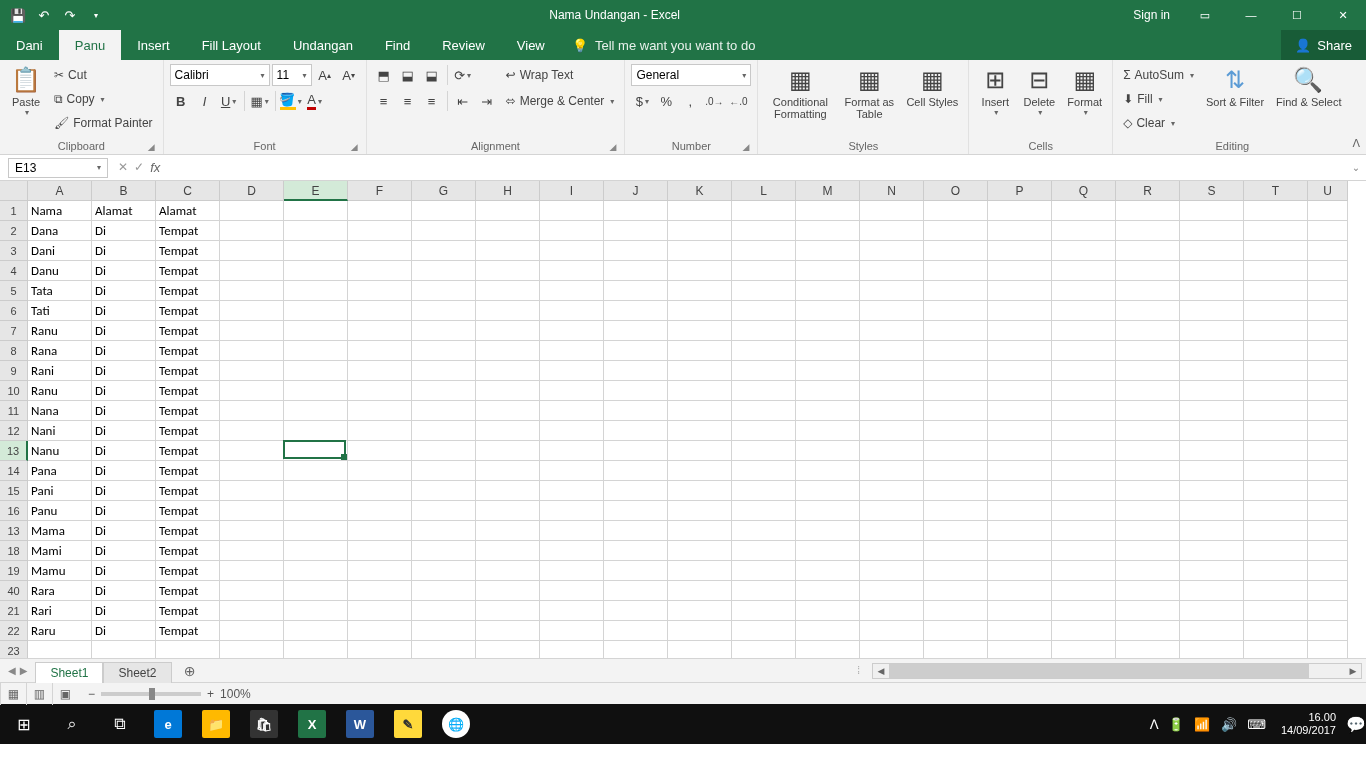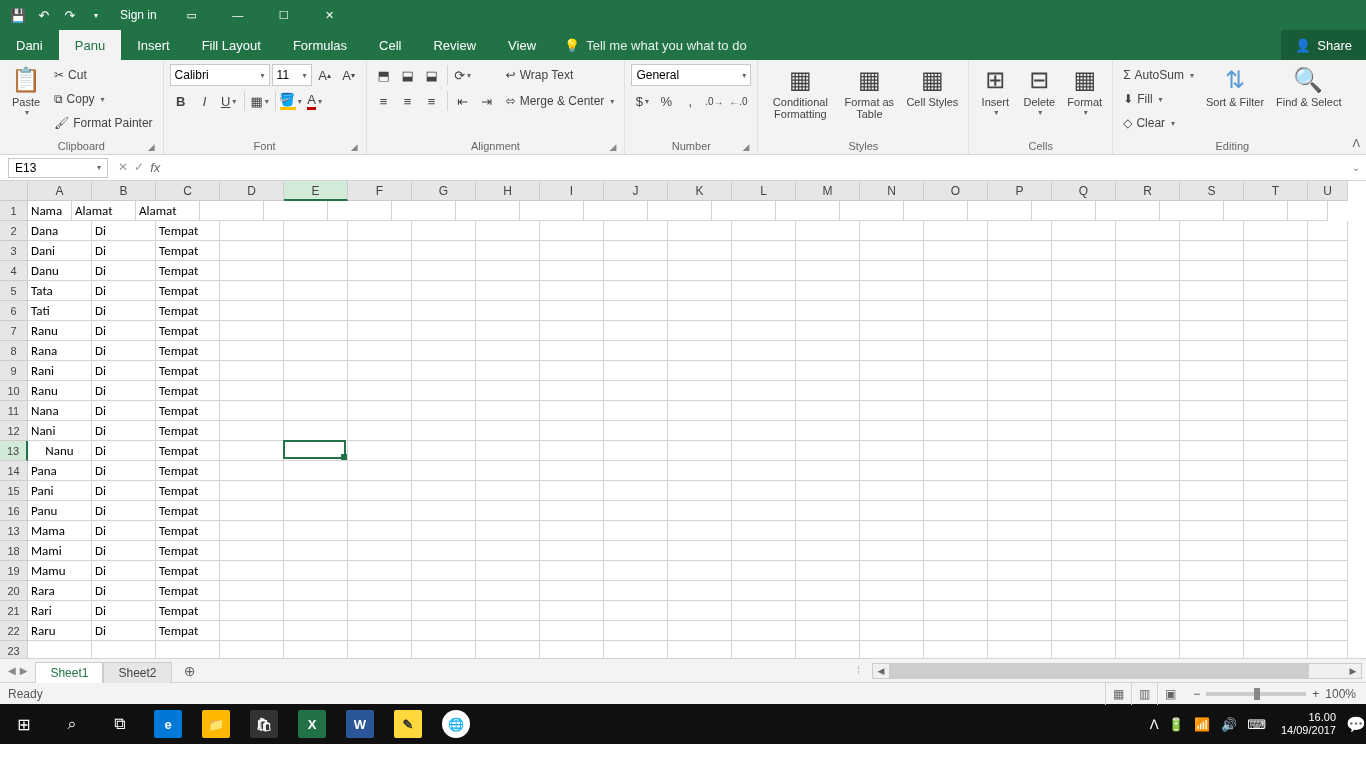--- a/index.html
+++ b/index.html
@@ -97,43 +97,44 @@
 </head>
 <body>
 
 <div class="titlebar">
   <div class="qat">
     <div class="qat-btn">💾</div>
     <div class="qat-btn">↶</div>
     <div class="qat-btn">↷</div>
     <div class="qat-btn" style="font-size:8px">▾</div>
   </div>
+  <div class="title-center">Nama Undangan  -  Excel</div>
   <div class="title-right">
     <div class="signin">Sign in</div>
     <div class="win-btn">▭</div>
     <div class="win-btn">—</div>
     <div class="win-btn">☐</div>
     <div class="win-btn">✕</div>
   </div>
 </div>
 
 <div class="tabs">
   <div id="tabs-container" style="display:flex">
       <div class="tab file">Dani</div>
       <div class="tab active">Panu</div>
       <div class="tab">Insert</div>
       <div class="tab">Fill Layout</div>
-      <div class="tab">Formulas</div>
-      <div class="tab">Cell</div>
+      <div class="tab">Undangan</div>
+      <div class="tab">Find</div>
       <div class="tab">Review</div>
       <div class="tab">View</div>
     </div>
   <div class="tell-me">
     <span>💡</span>
-    <span>Tell me what you what to do</span>
+    <span>Tell me want you want to do</span>
   </div>
   <div class="share">
     <span>👤</span>
     <span>Share</span>
   </div>
 </div>
 
 <div class="ribbon">
 
   <div class="group">
@@ -365,21 +366,21 @@
       <div class="colh" style="width: 64px;">P</div>
       <div class="colh" style="width: 64px;">Q</div>
       <div class="colh" style="width: 64px;">R</div>
       <div class="colh" style="width: 64px;">S</div>
       <div class="colh" style="width: 64px;">T</div>
       <div class="colh" style="width: 40px;">U</div>
     </div>
   <div class="grid-body" id="grid-body">
       <div class="grid-row">
         <div class="rowh">1</div>
-        <div class="cell" style="width: 44px;">Nama</div>
+        <div class="cell" style="width: 64px;">Nama</div>
         <div class="cell" style="width: 64px;">Alamat</div>
         <div class="cell" style="width: 64px;">Alamat</div>
         <div class="cell" style="width: 64px;"></div>
         <div class="cell" style="width: 64px;"></div>
         <div class="cell" style="width: 64px;"></div>
         <div class="cell" style="width: 64px;"></div>
         <div class="cell" style="width: 64px;"></div>
         <div class="cell" style="width: 64px;"></div>
         <div class="cell" style="width: 64px;"></div>
         <div class="cell" style="width: 64px;"></div>
@@ -653,21 +654,21 @@
         <div class="cell" style="width: 64px;"></div>
         <div class="cell" style="width: 64px;"></div>
         <div class="cell" style="width: 64px;"></div>
         <div class="cell" style="width: 64px;"></div>
         <div class="cell" style="width: 64px;"></div>
         <div class="cell" style="width: 64px;"></div>
         <div class="cell" style="width: 40px;"></div>
       </div>
       <div class="grid-row">
         <div class="rowh sel">13</div>
-        <div class="cell" style="width: 64px; text-align: center;">Nanu</div>
+        <div class="cell" style="width: 64px;">Nanu</div>
         <div class="cell" style="width: 64px;">Di</div>
         <div class="cell" style="width: 64px;">Tempat</div>
         <div class="cell" style="width: 64px;"></div>
         <div class="cell" style="width: 64px;"></div>
         <div class="cell" style="width: 64px;"></div>
         <div class="cell" style="width: 64px;"></div>
         <div class="cell" style="width: 64px;"></div>
         <div class="cell" style="width: 64px;"></div>
         <div class="cell" style="width: 64px;"></div>
         <div class="cell" style="width: 64px;"></div>
@@ -820,21 +821,21 @@
         <div class="cell" style="width: 64px;"></div>
         <div class="cell" style="width: 64px;"></div>
         <div class="cell" style="width: 64px;"></div>
         <div class="cell" style="width: 64px;"></div>
         <div class="cell" style="width: 64px;"></div>
         <div class="cell" style="width: 64px;"></div>
         <div class="cell" style="width: 64px;"></div>
         <div class="cell" style="width: 40px;"></div>
       </div>
       <div class="grid-row">
-        <div class="rowh">20</div>
+        <div class="rowh">40</div>
         <div class="cell" style="width: 64px;">Rara</div>
         <div class="cell" style="width: 64px;">Di</div>
         <div class="cell" style="width: 64px;">Tempat</div>
         <div class="cell" style="width: 64px;"></div>
         <div class="cell" style="width: 64px;"></div>
         <div class="cell" style="width: 64px;"></div>
         <div class="cell" style="width: 64px;"></div>
         <div class="cell" style="width: 64px;"></div>
         <div class="cell" style="width: 64px;"></div>
         <div class="cell" style="width: 64px;"></div>
@@ -944,21 +945,20 @@
       <div class="hscroll-btn">◀</div>
       <div class="hscroll-track">
           <div class="hscroll-thumb"></div>
         </div>
       <div class="hscroll-btn">▶</div>
     </div>
   </div>
 </div>
 
 <div class="status-bar">
-  <div class="status-left">Ready</div>
   <div class="view-btns">
     <div class="view-btn">▦</div>
     <div class="view-btn">▥</div>
     <div class="view-btn">▣</div>
   </div>
   <div class="zoom">
     <span>−</span>
     <div class="zoom-slider">
         <div class="zoom-thumb"></div>
       </div>

